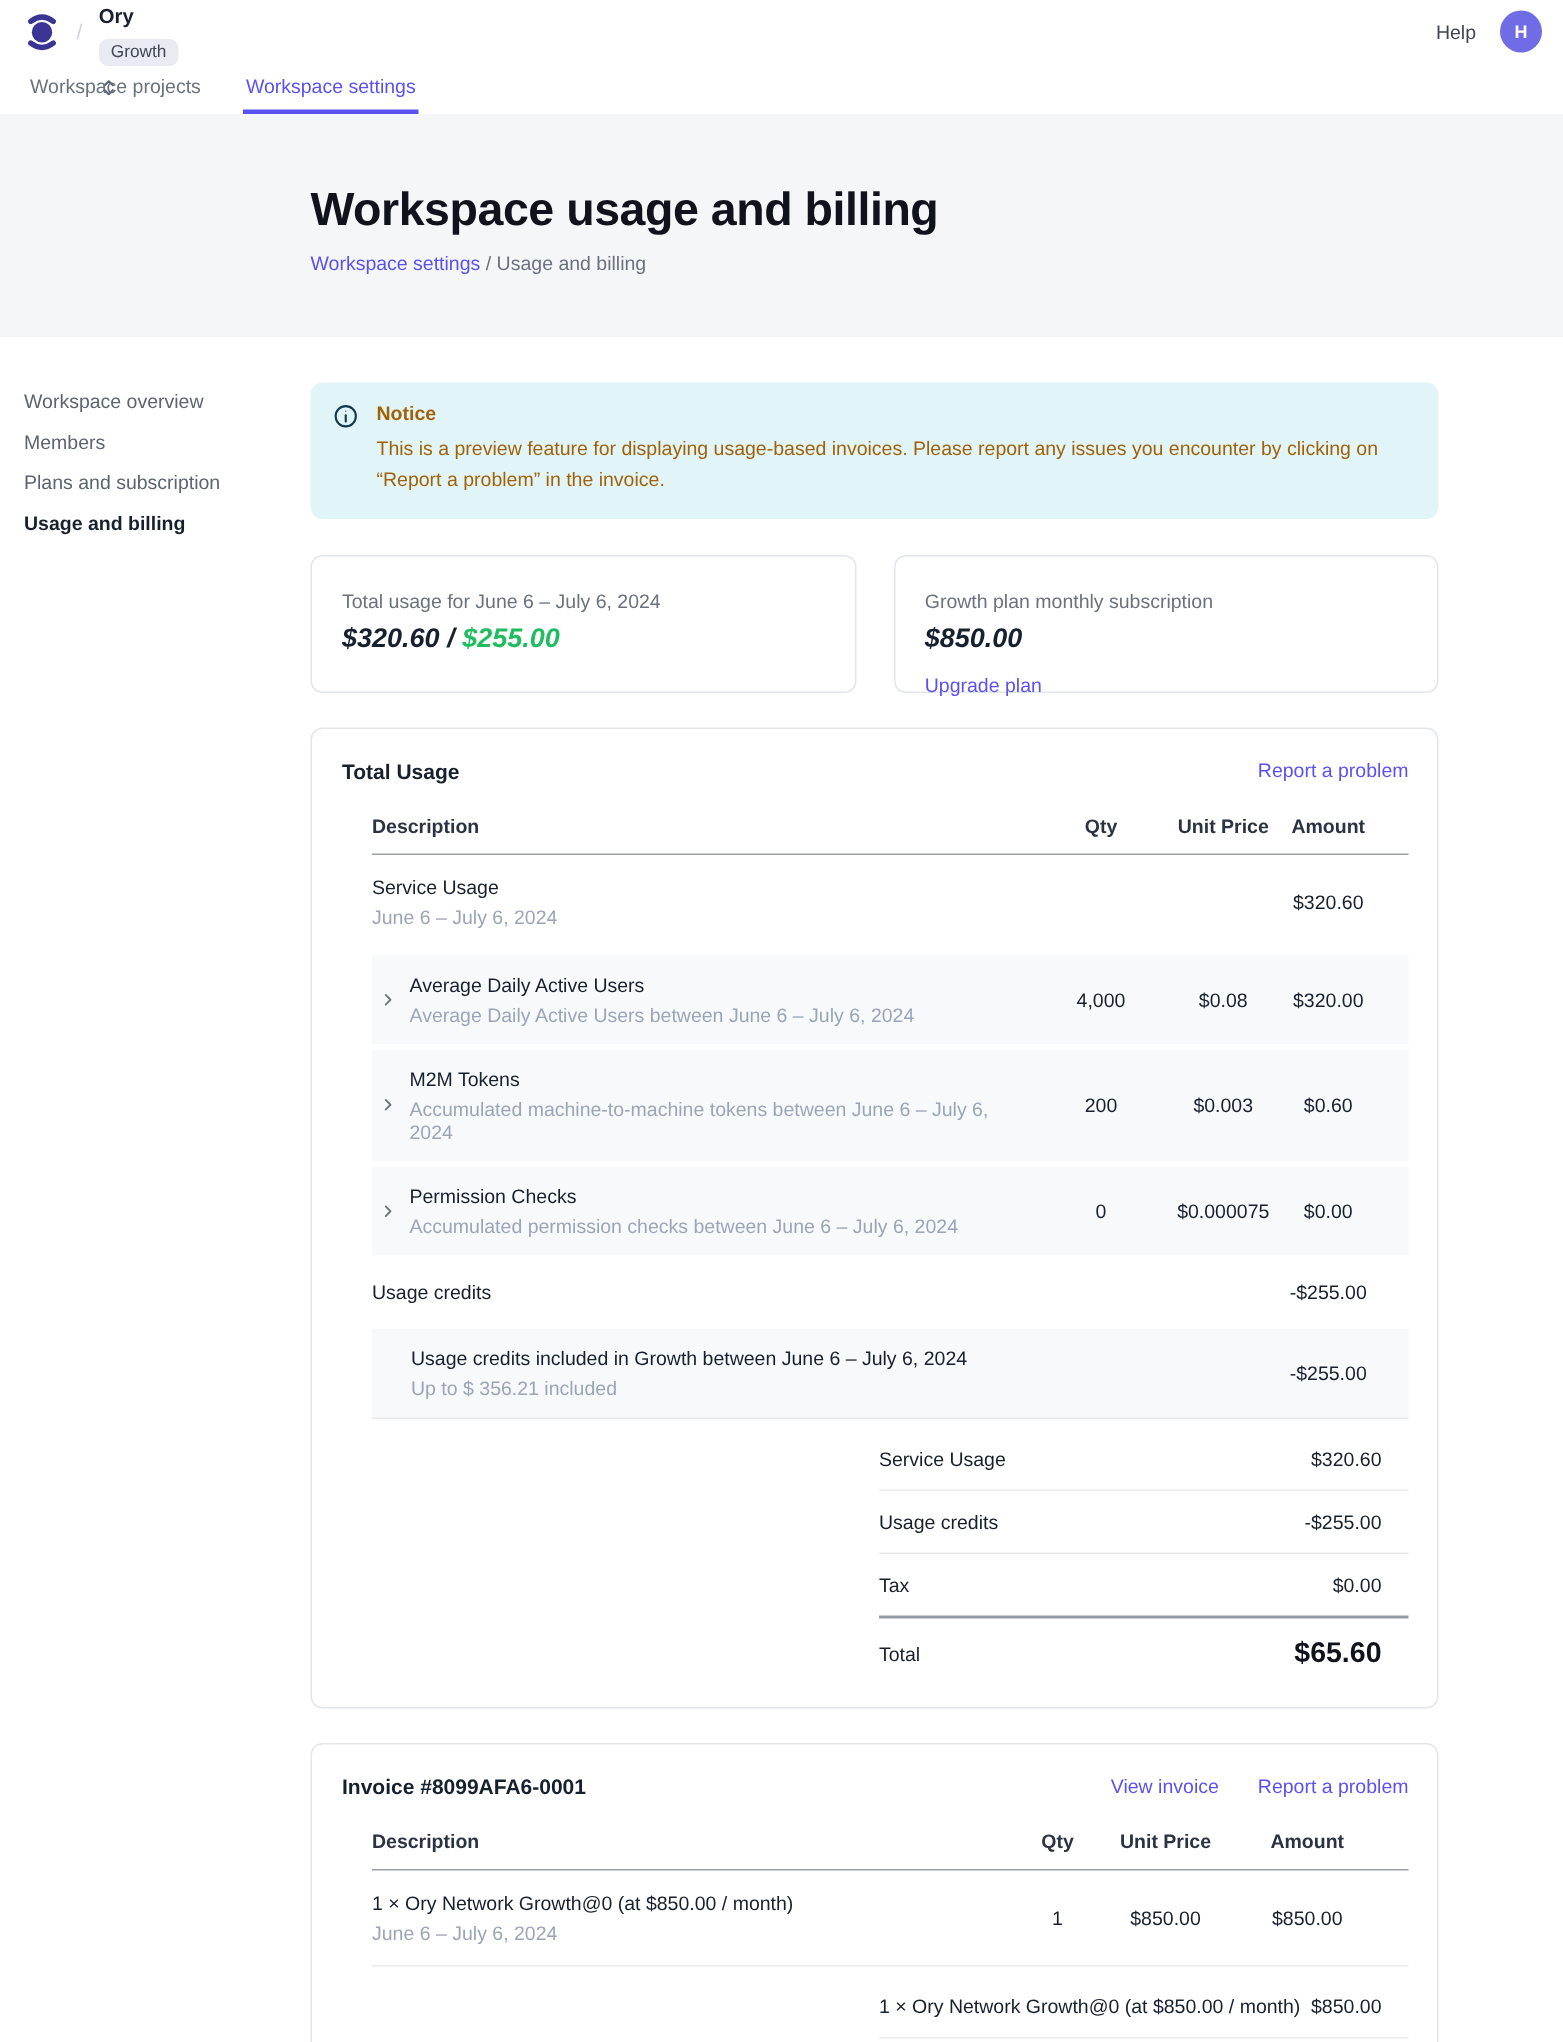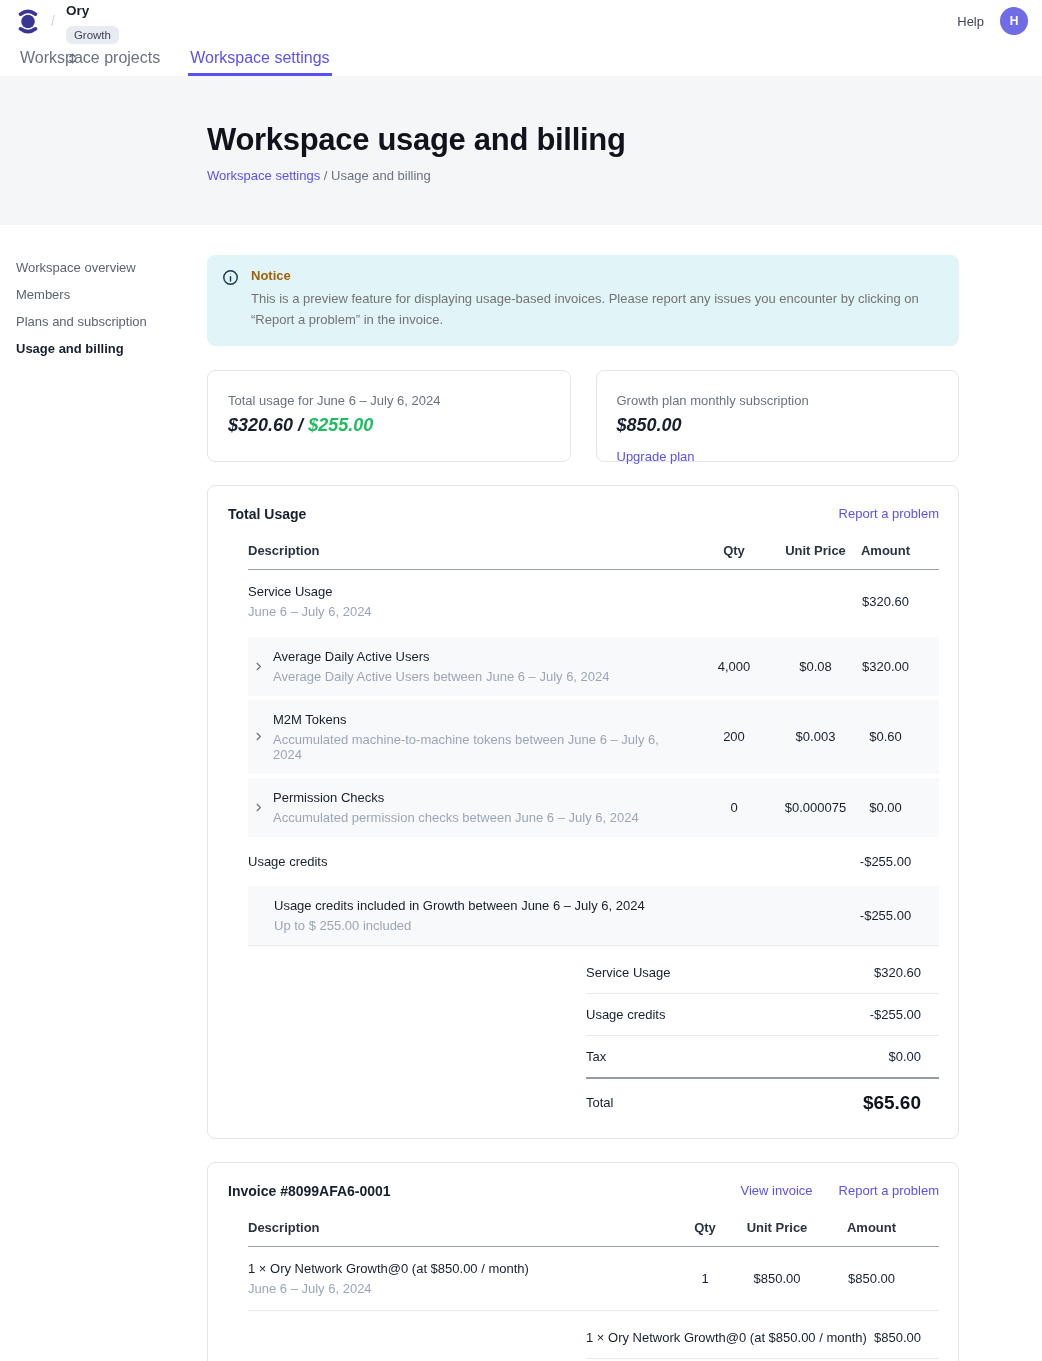--- a/index.html
+++ b/index.html
@@ -17,41 +17,41 @@
   .crumb-sep { color:#cfd4dc; font-size:14px; }
   .ws-selector { display:flex; align-items:flex-start; gap:8px; cursor:pointer;flex-direction:column; }
   .ws-name { font-size:13.5px; font-weight:600; color:#1a212e; }
   .plan-badge { background:#e8ebf1; color:#3f4654; font-size:11.5px; font-weight:500; padding:3px 8px; border-radius:6px; }
   .topbar-right { display:flex; align-items:center; gap:16px; }
   .help-link { font-size:13px; color:#3f4654; font-weight:500; cursor:pointer; }
   .avatar { width:28px; height:28px; border-radius:50%; background:#6f6ce6; color:#fff; font-size:12px; font-weight:600; display:flex; align-items:center; justify-content:center; cursor:pointer; }
 
   
   .tabbar { display:flex; gap:26px; padding-left:18px; height:34px; background:#fff; }
-  .tab { display:flex; align-items:center; font-size:16px; font-weight:500; color:#6a7280; border-bottom:3px solid transparent; cursor:pointer; padding:0 2px; }
+  .tab { display:flex; align-items:center; font-size:13px; font-weight:500; color:#6a7280; border-bottom:3px solid transparent; cursor:pointer; padding:0 2px; }
   .tab.active { color:#5a51f2; border-bottom-color:#5a51f2; }
 
   
   .hero { background:#f5f6f8; padding:46px 0 42px 207px; }
   .hero h1 { margin:0; font-size:31px; font-weight:700; color:#10131c; letter-spacing:-0.3px; }
   .crumbs { margin-top:10px; font-size:13px; color:#6a7280; }
   .crumbs .link { color:#5a51f2; cursor:pointer; }
 
   
   .layout { display:flex; padding:30px 0 18px 16px; background:#fff; }
   .sidenav { width:191px; flex-shrink:0; padding-top:5px; }
   .sidenav-item { font-size:13px; color:#5b6472; margin-bottom:12px; cursor:pointer; }
   .sidenav-item.active { color:#16202e; font-weight:700; }
   .main { width:752px; flex-shrink:0; }
 
   
   .notice { background:#e1f5f9; border-radius:8px; padding:13px 18px 15px 15px; display:flex; gap:12px; }
   .notice-icon { flex-shrink:0; margin-top:1px; }
   .notice-title { font-size:13px; font-weight:700; color:#a16207; }
-  .notice-body { margin-top:6px; font-size:13px; color:#737373; line-height:1.6; }
+  .notice-body { margin-top:6px; font-size:13px; color:#a16207; line-height:1.6; }
 
   
   .cards { display:flex; gap:25px; margin-top:24px; }
   .scard { width:364px; height:92px; border:1px solid #e2e5ea; border-radius:8px; padding:22px 20px; background:#fff; }
   .scard-label { font-size:13px; color:#6a7280; }
   .scard-amount { margin-top:7px; font-size:18px; font-weight:600; color:#16202e;font-style:italic; }
   .green { color:#1fbd5f; }
   .upgrade-link { display:inline-block; margin-top:13px; font-size:13px; font-weight:500; color:#5a51f2; cursor:pointer; }
 
   
@@ -254,21 +254,21 @@
         <div class="grid-usage credit-row">
           <div class="row-title green">Usage credits</div>
           <div class="num amt"></div>
           <div class="num amt"></div>
           <div class="num amt green pad-r">-$255.00</div>
         </div>
 
         <div class="grid-usage credit-detail">
           <div class="indent">
             <div class="row-title green">Usage credits included in Growth between June 6 – July 6, 2024</div>
-            <div class="row-sub">Up to $ 255.00 included</div>
+            <div class="row-sub">Up to $ 356.21 included</div>
           </div>
           <div class="num amt"></div>
           <div class="num amt"></div>
           <div class="num amt green pad-r">-$255.00</div>
         </div>
 
         <div class="summary">
           <div class="sum-row">
             <span>Service Usage</span>
             <span>$320.60</span>

